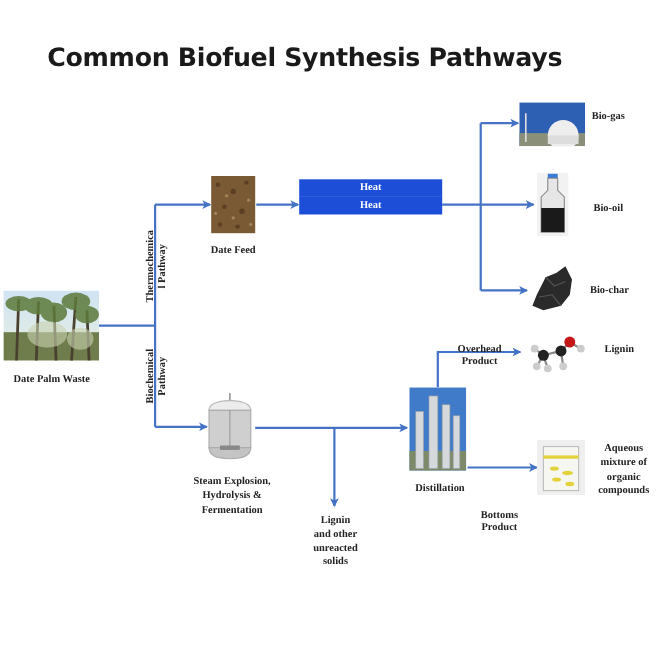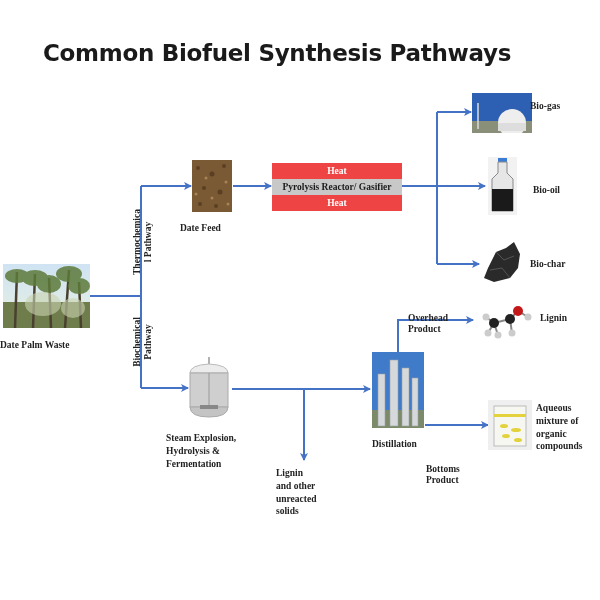--- a/index.html
+++ b/index.html
@@ -1,23 +1,23 @@
 <!DOCTYPE html>
 <html><head>
 <meta charset="utf-8">
 <style>
   html, body { margin:0; padding:0; background:#ffffff; }
   body { width:600px; height:600px; position:relative; overflow:hidden; font-family:"Liberation Serif", serif; }
   .title { position:absolute; left:3px; top:40px; font-family:"DejaVu Sans", sans-serif; font-weight:bold; font-size:23px; color:#1a1a1a; letter-spacing:-0.3px; white-space:nowrap;margin-left:40px; }
-  .lbl { position:absolute; font-weight:bold; font-size:9.5px; color:#222; line-height:1.35; }
+  .lbl { position:absolute; font-weight:bold; font-size:9.5px; color:#222; text-align:center; line-height:1.35; }
   .vlbl { position:absolute; font-weight:bold; font-size:9.5px; color:#222; transform:rotate(-90deg); transform-origin:left top; white-space:nowrap; line-height:1.15; text-align:center; }
   svg.flow { position:absolute; left:0; top:0; }
   .img { position:absolute; overflow:hidden; }
   .reactor { position:absolute; left:272px; top:163px; width:130px; height:48px; }
-  .heat { height:16px; background:#ef4444; color:#fff; font-weight:bold; font-size:9.5px; text-align:center; line-height:16px; }
+  .heat { height:16px; background:#1d4ed8; color:#fff; font-weight:bold; font-size:9.5px; text-align:center; line-height:16px; }
   .react-mid { height:16px; background:#c8c8c8; color:#1a1a1a; font-weight:bold; font-size:9.5px; text-align:center; line-height:16px; white-space:nowrap; }
 </style>
 </head>
 <body>
 
 <div class="title">Common Biofuel Synthesis Pathways</div>
 
 <svg class="flow" width="600" height="600">
   <defs>
     <marker id="ah" markerWidth="8" markerHeight="8" refX="7" refY="4" orient="auto" markerUnits="userSpaceOnUse">
@@ -100,21 +100,20 @@
         <circle cx="4" cy="34" r="1.5"></circle>
         <circle cx="20" cy="38" r="1.5"></circle>
         <circle cx="36" cy="44" r="1.5"></circle>
       </g>
   </svg>
 </div>
 <div class="lbl" style="left:180px;top:222px;width:64px;">Date Feed</div>
 
 <div class="reactor">
   <div class="heat">Heat</div>
-  <div class="react-mid">Pyrolysis  Reactor/ Gasifier</div>
   <div class="heat">Heat</div>
 </div>
 
 <div class="img" style="left:472px;top:93px;width:60px;height:40px;">
   <svg width="60" height="40">
     <rect width="60" height="40" fill="#2d5fb3"></rect>
     <rect y="28" width="60" height="12" fill="#8a8f7a"></rect>
     <ellipse cx="40" cy="30" rx="14" ry="14" fill="#eeeeee"></ellipse>
     <rect x="26" y="30" width="28" height="8" fill="#dddddd"></rect>
     <line x1="6" y1="10" x2="6" y2="36" stroke="#ddd" stroke-width="1.5"></line>

